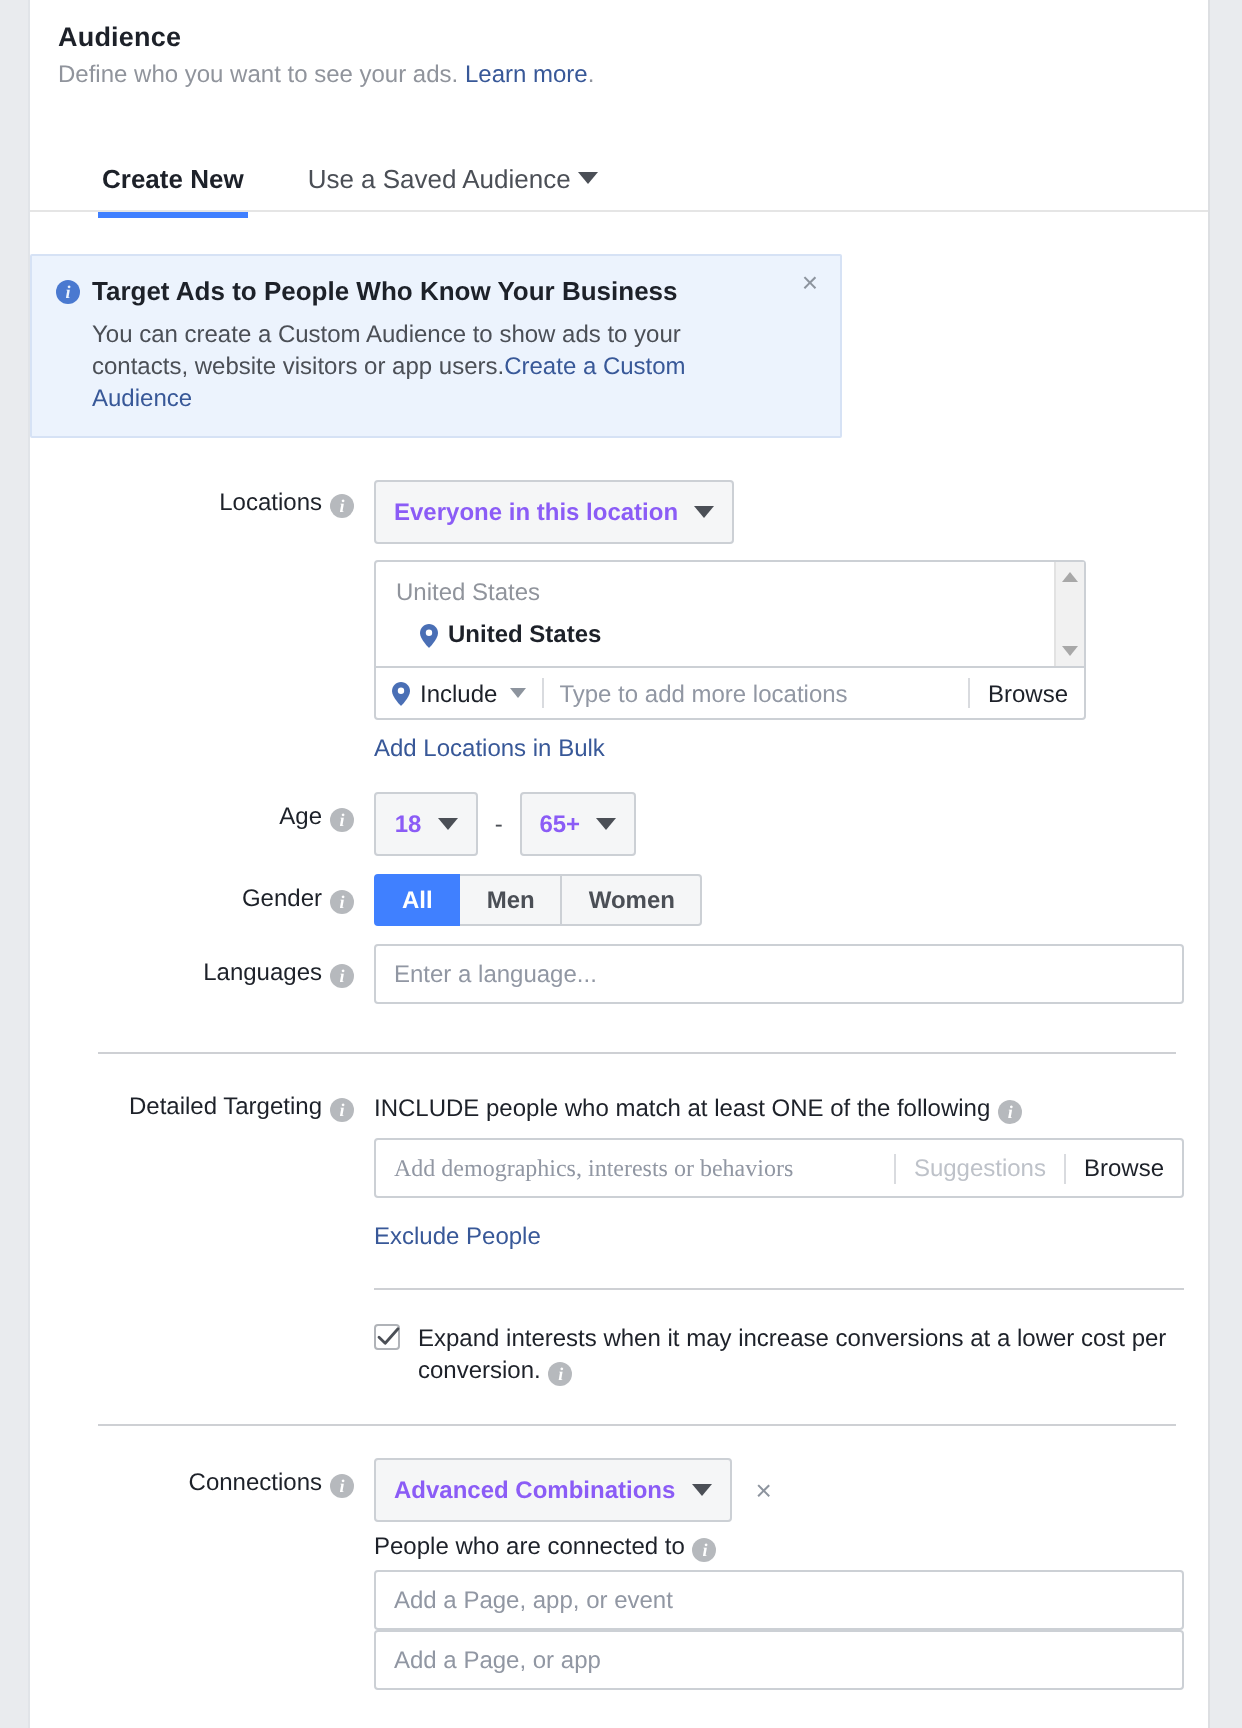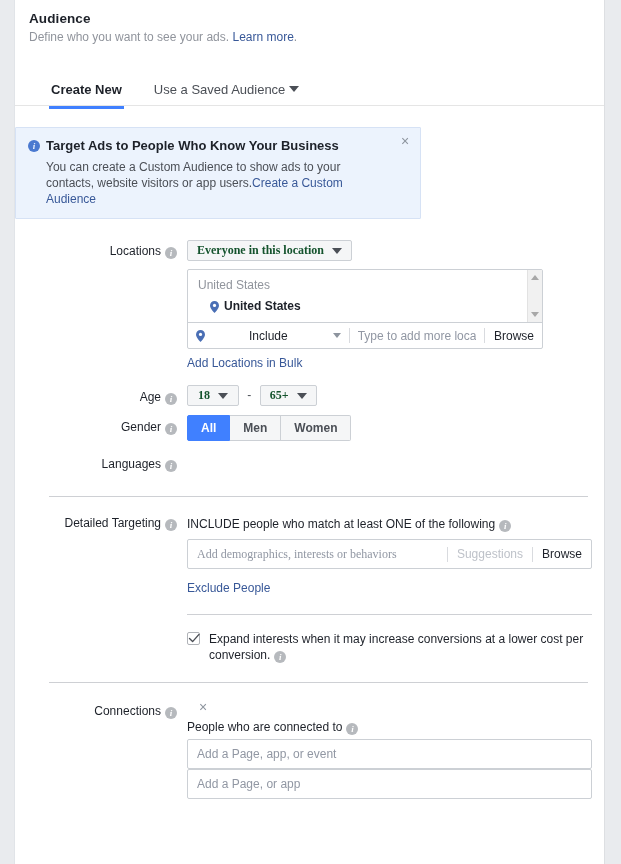--- a/index.html
+++ b/index.html
@@ -144,28 +144,27 @@
     font-family: "Liberation Sans", sans-serif;
   }
 
   
   .btn-sel {
     display: inline-flex;
     align-items: center;
     background: #f5f6f7;
     border: 1px solid #ccd0d5;
     border-radius: 2px;
-    height: 21px;
+    height: 32px;
     padding: 0 9px;
     font-size: 12px;
-    color: #14532d;
+    color: #8b5cf6;
     font-weight: bold;
     cursor: pointer;
     white-space: nowrap;
-    font-family: Liberation Serif, serif;
   }
   .caret {
     width: 0; height: 0;
     border-left: 5px solid transparent;
     border-right: 5px solid transparent;
     border-top: 6px solid #4b4f56;
     margin-left: 8px;
   }
   .caret.sm {
     border-left-width: 4px; border-right-width: 4px; border-top-width: 5px;
@@ -230,21 +229,20 @@
     align-items: center;
     height: 25px;
     font-size: 12px;
   }
   .inc {
     display: flex; align-items: center;
     padding: 0 8px 0 8px;
     color: #1d2129;
     cursor: pointer;
     white-space: nowrap;
-    gap: 39px;
   }
   .vdiv { width: 1px; height: 15px; background: #d9dbdf; flex: 0 0 1px; }
   .loc-type {
     flex: 1 1 auto;
     border: 0; outline: 0;
     padding: 0 8px;
     font-size: 12px;
     color: #1d2129;
     font-family: "Liberation Sans", sans-serif;
     background: transparent;
@@ -502,20 +500,23 @@
         <div>Men</div>
         <div>Women</div>
       </div>
     </div>
   </div>
 
   <div class="row" style="margin-top:9px;">
     <div class="lbl" style="padding-top:7px;">
       <span>Languages</span><span class="info">i</span>
     </div>
+    <div class="fld">
+      <input class="tin" type="text" placeholder="Enter a language..." style="">
+    </div>
   </div>
 
   <div class="sep" style="margin-top:24px;"></div>
 
   <div class="row" style="margin-top:19px;">
     <div class="lbl">
       <span>Detailed Targeting</span><span class="info">i</span>
     </div>
     <div class="fld">
       <div class="dt-head">
@@ -546,20 +547,24 @@
   </div>
 
   <div class="sep" style="margin-top:19px;"></div>
 
   <div class="row" style="margin-top:16px;">
     <div class="lbl" style="padding-top:5px;">
       <span>Connections</span><span class="info">i</span>
     </div>
     <div class="fld">
       <div style="display:flex;align-items:center;">
+        <div class="btn-sel">
+          <span>Advanced Combinations</span>
+          <span class="caret"></span>
+        </div>
         <span class="conn-x">×</span>
       </div>
 
       <div class="conn-lbl">
         <span>People who are connected to</span><span class="info">i</span>
       </div>
       <input class="tin" type="text" placeholder="Add a Page, app, or event" style="">
 
       <input class="tin" type="text" placeholder="Add a Page, or app" style="">
 

